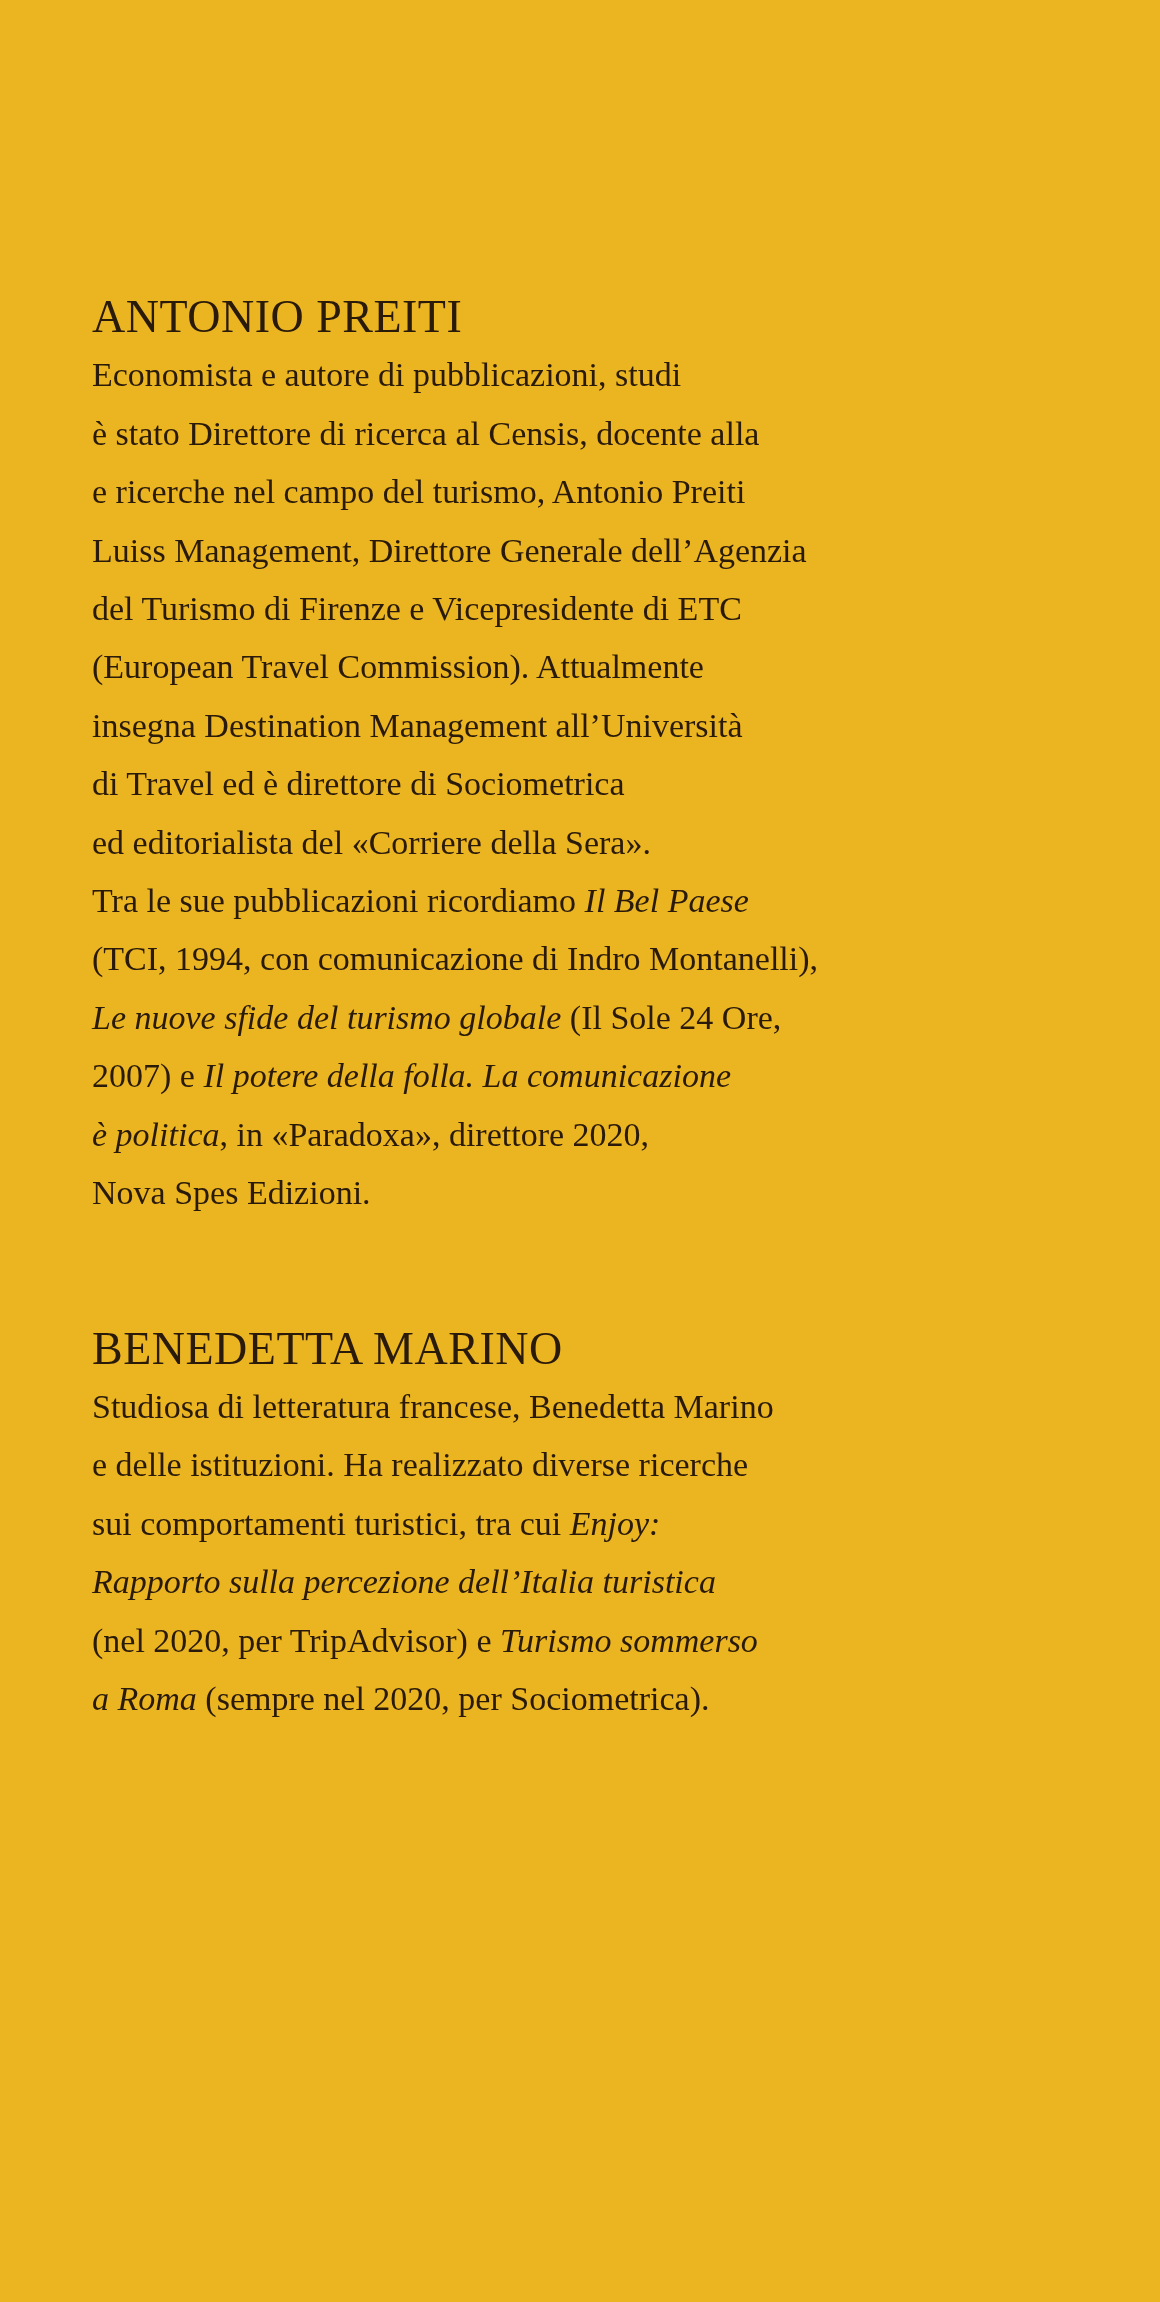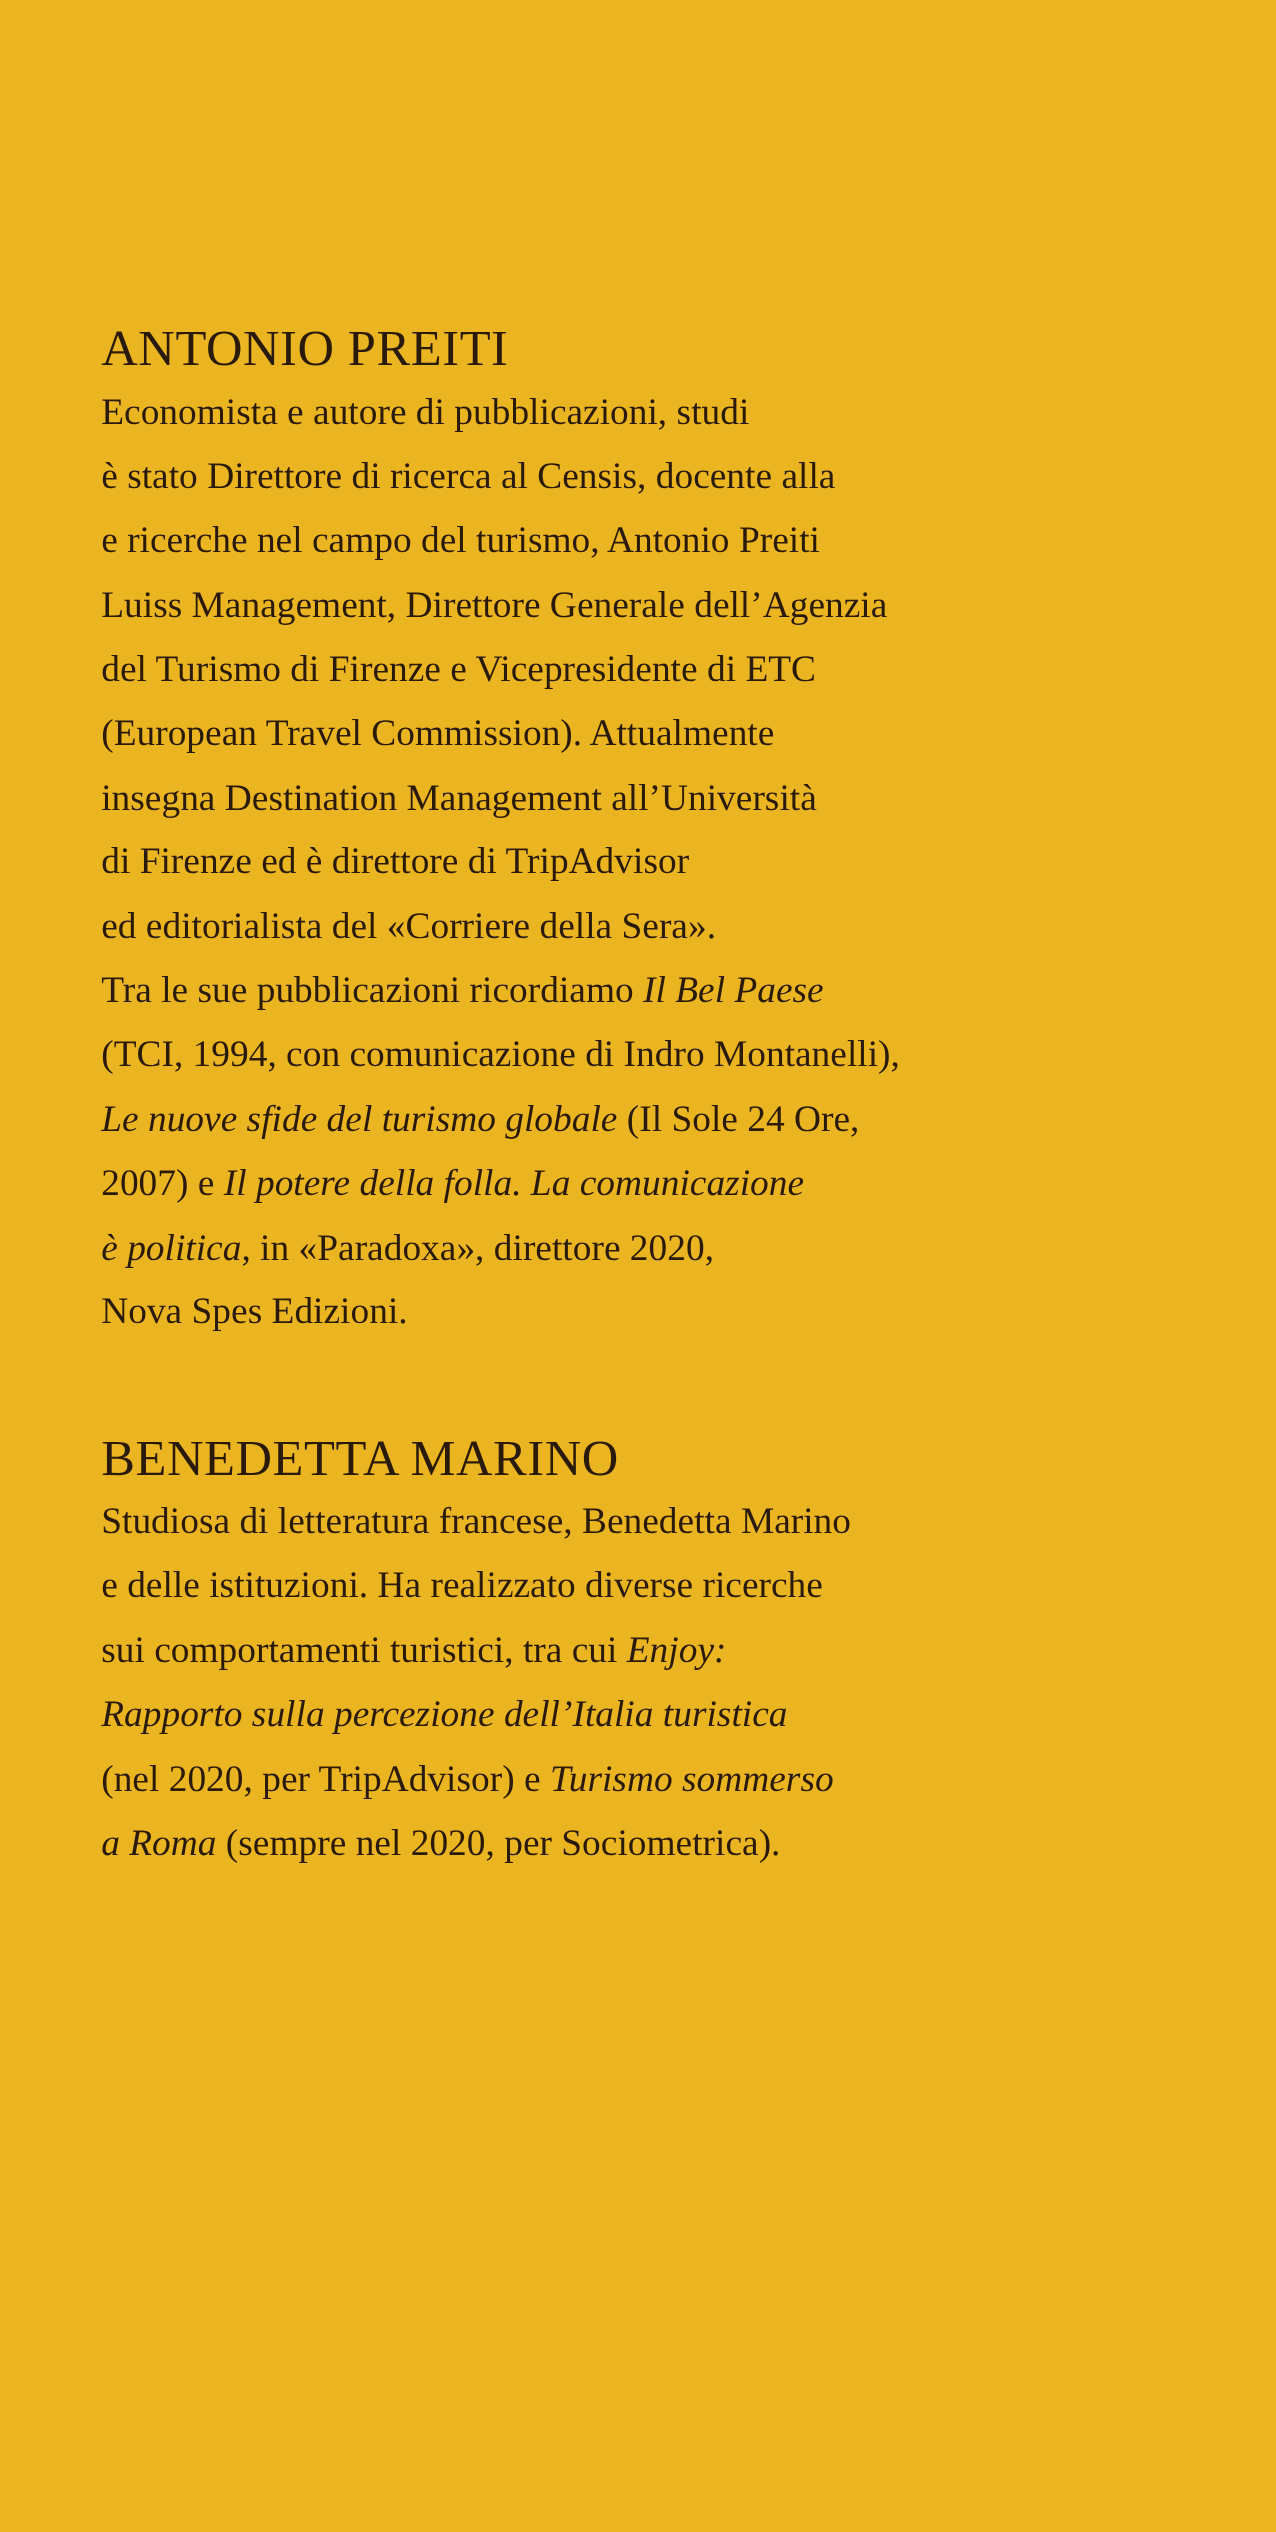--- a/index.html
+++ b/index.html
@@ -15,21 +15,21 @@
   .page {
     box-sizing: border-box;
     width: 1160px;
     height: 2302px;
     padding: 288px 40px 0 92px;
   }
   .bio-section {
     margin: 0;
   }
   .bio-section + .bio-section {
-    margin-top: 74px;
+    margin-top: 97px;
   }
   .author-name {
     font-size: 46px;
     line-height: 58.4px;
     font-weight: normal;
     letter-spacing: 0.5px;
     margin: 0;
     white-space: nowrap;
   }
   .lines .line {
@@ -49,21 +49,21 @@
   <section class="bio-section">
     <h1 class="author-name">ANTONIO PREITI</h1>
     <div class="lines">
         <div class="line"><span>Economista e autore di pubblicazioni, studi</span></div>
         <div class="line"><span>è stato Direttore di ricerca al Censis, docente alla</span></div>
         <div class="line"><span>e ricerche nel campo del turismo, Antonio Preiti</span></div>
         <div class="line"><span>Luiss Management, Direttore Generale dell’Agenzia</span></div>
         <div class="line"><span>del Turismo di Firenze e Vicepresidente di ETC</span></div>
         <div class="line"><span>(European Travel Commission). Attualmente</span></div>
         <div class="line"><span>insegna Destination Management all’Università</span></div>
-        <div class="line"><span>di Firenze ed è direttore di TripAdvisor</span></div>
+        <div class="line"><span>di Travel ed è direttore di Sociometrica</span></div>
         <div class="line"><span>ed editorialista del «Corriere della Sera».</span></div>
         <div class="line"><span>Tra le sue pubblicazioni ricordiamo </span><span class="it">Il Bel Paese</span></div>
         <div class="line"><span>(TCI, 1994, con comunicazione di Indro Montanelli),</span></div>
         <div class="line"><span class="it">Le nuove sfide del turismo globale</span><span> (Il Sole 24 Ore,</span></div>
         <div class="line"><span>2007) e </span><span class="it">Il potere della folla. La comunicazione</span></div>
         <div class="line"><span class="it">è politica</span><span>, in «Paradoxa», direttore 2020,</span></div>
         <div class="line"><span>Nova Spes Edizioni.</span></div>
       </div>
   </section>
 

